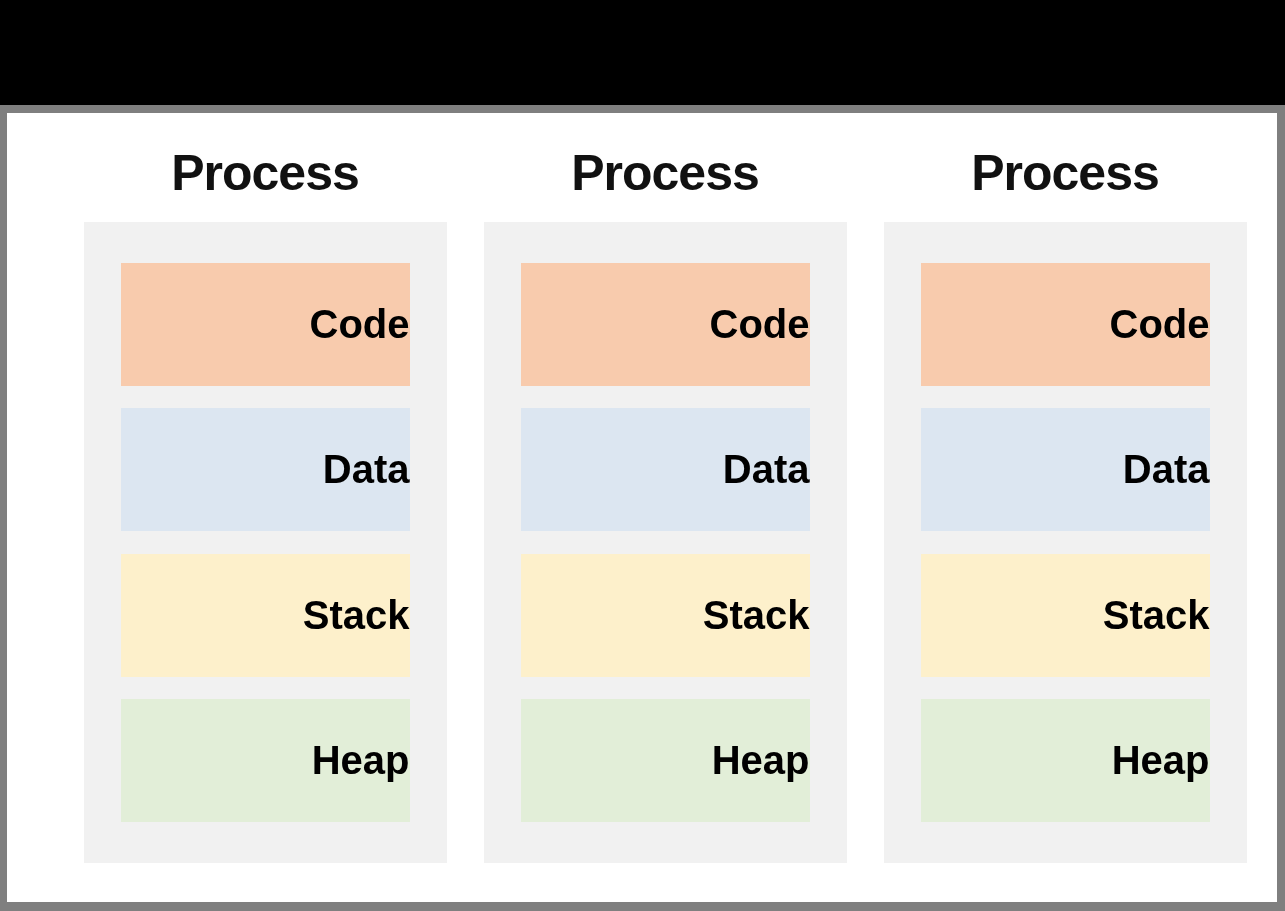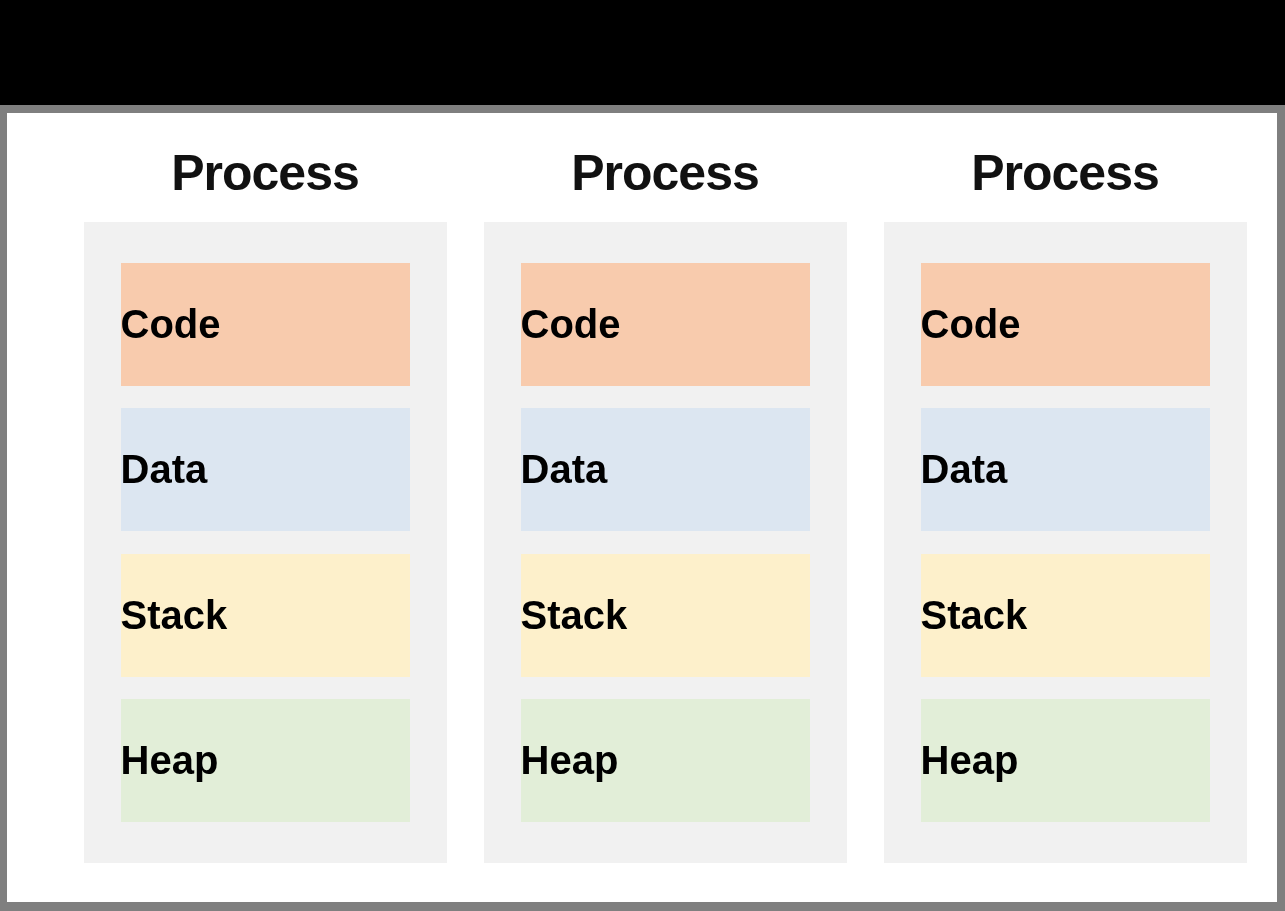--- a/index.html
+++ b/index.html
@@ -55,21 +55,21 @@
     box-sizing: border-box;
     padding: 41px 37px;
     display: flex;
     flex-direction: column;
     justify-content: space-between;
   }
   .memory-box {
     height: 123px;
     display: flex;
     align-items: center;
-    justify-content: flex-start;
+    justify-content: flex-end;
     font-size: 40px;
     font-weight: 700;
   }
 </style>
 </head>
 <body>
 
 <div class="screen">
 
   <div class="top-bar" style="background-color: rgb(0, 0, 0);"></div>

